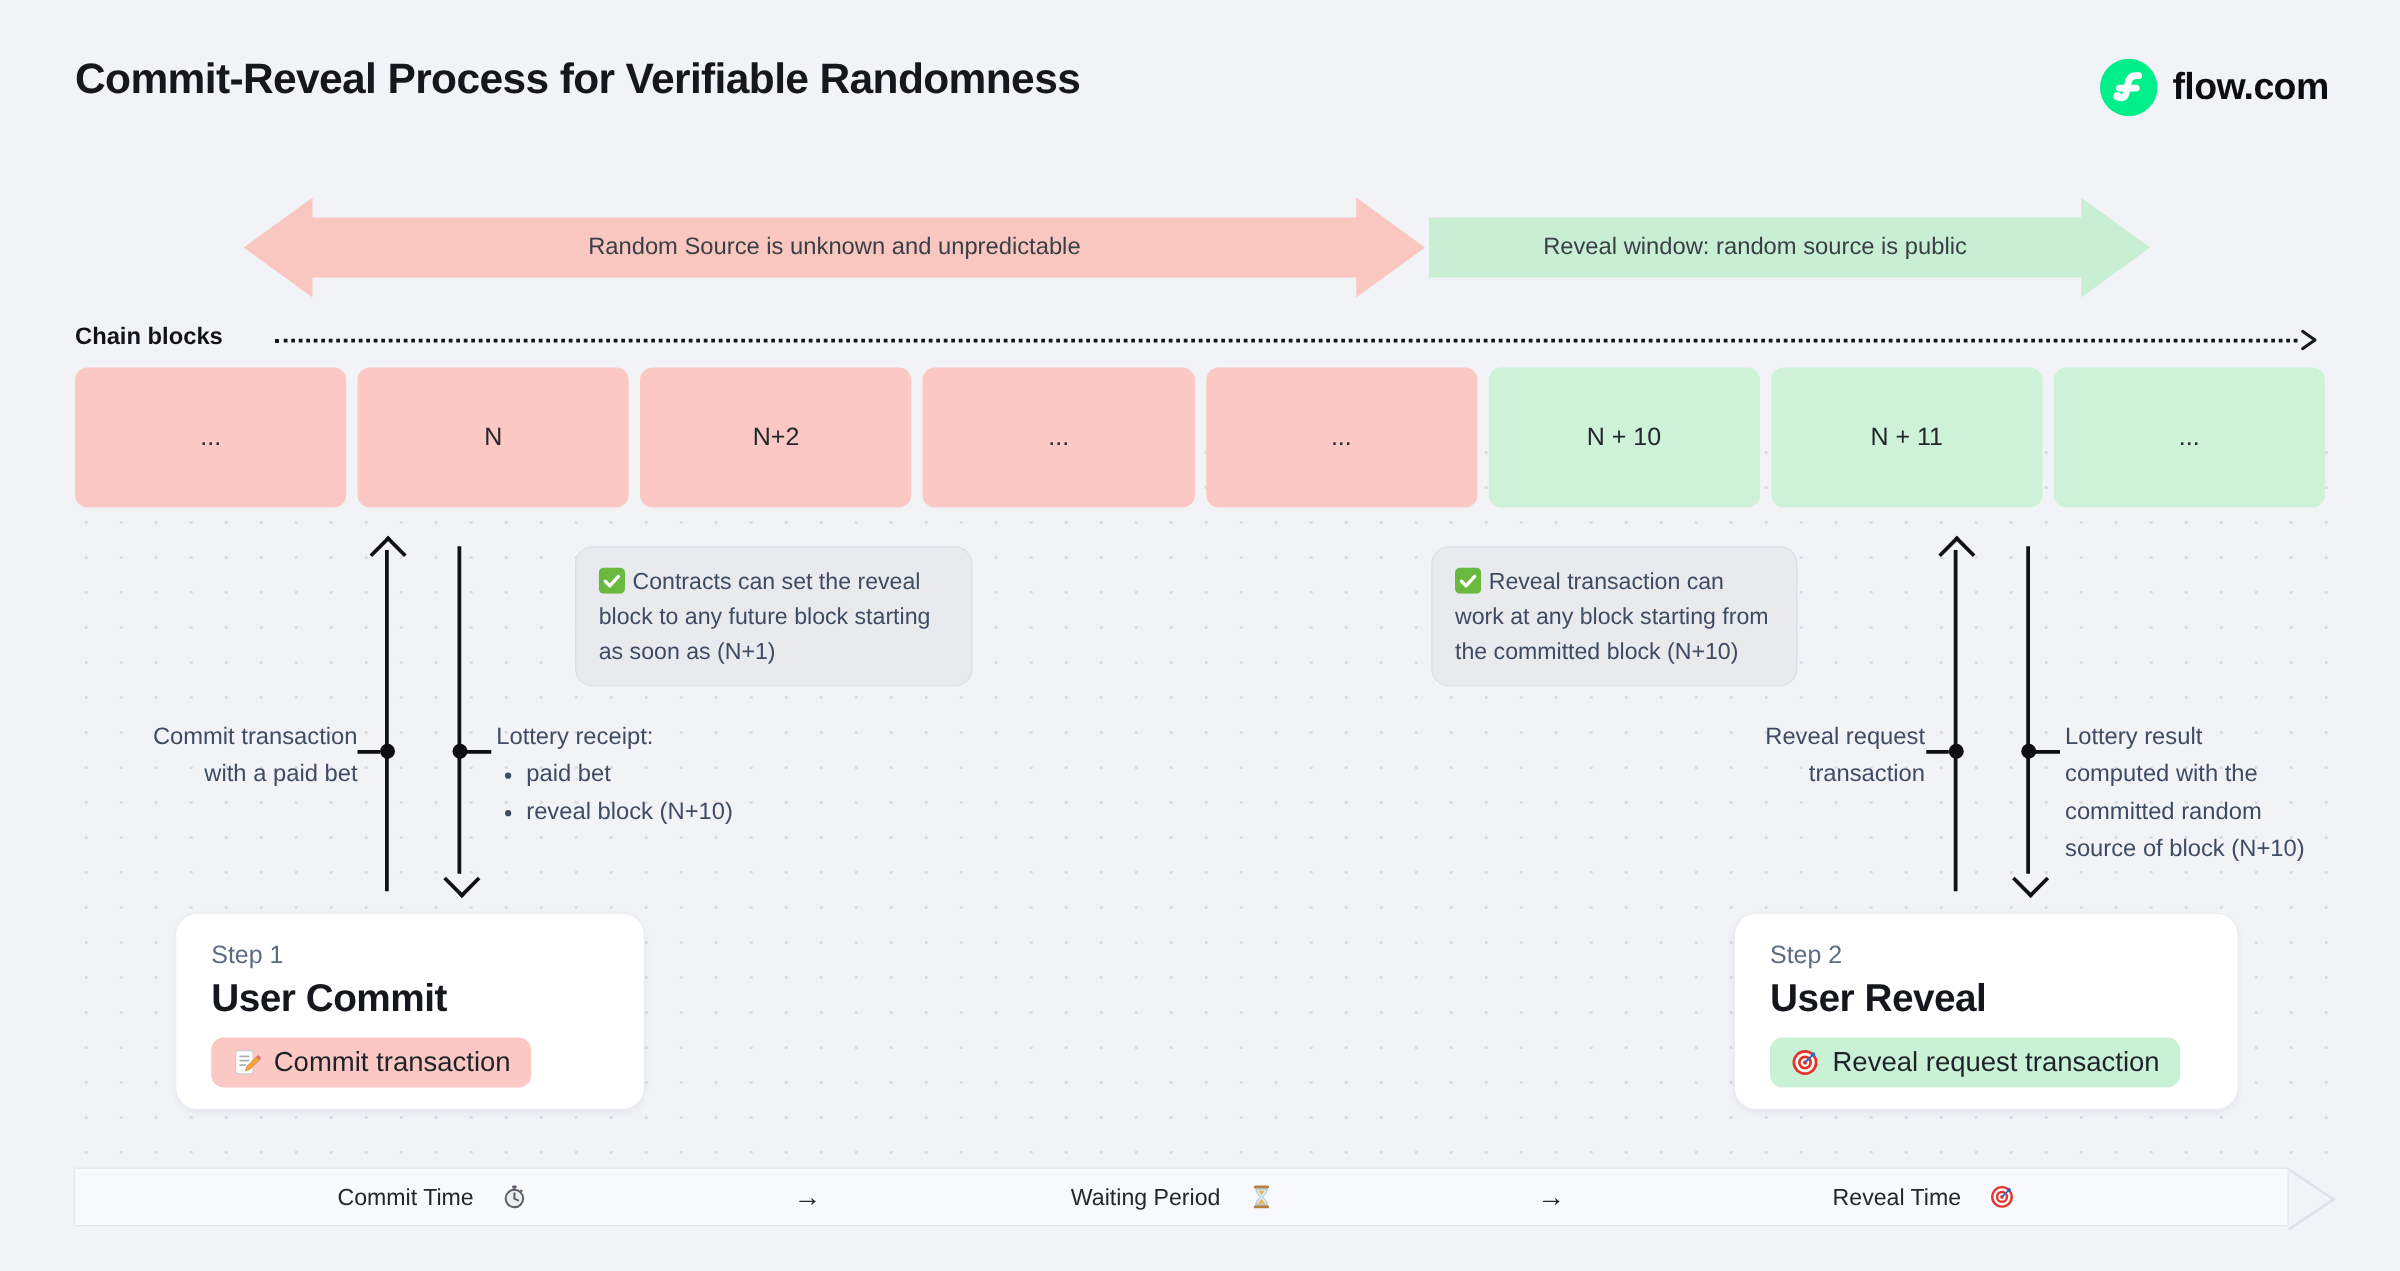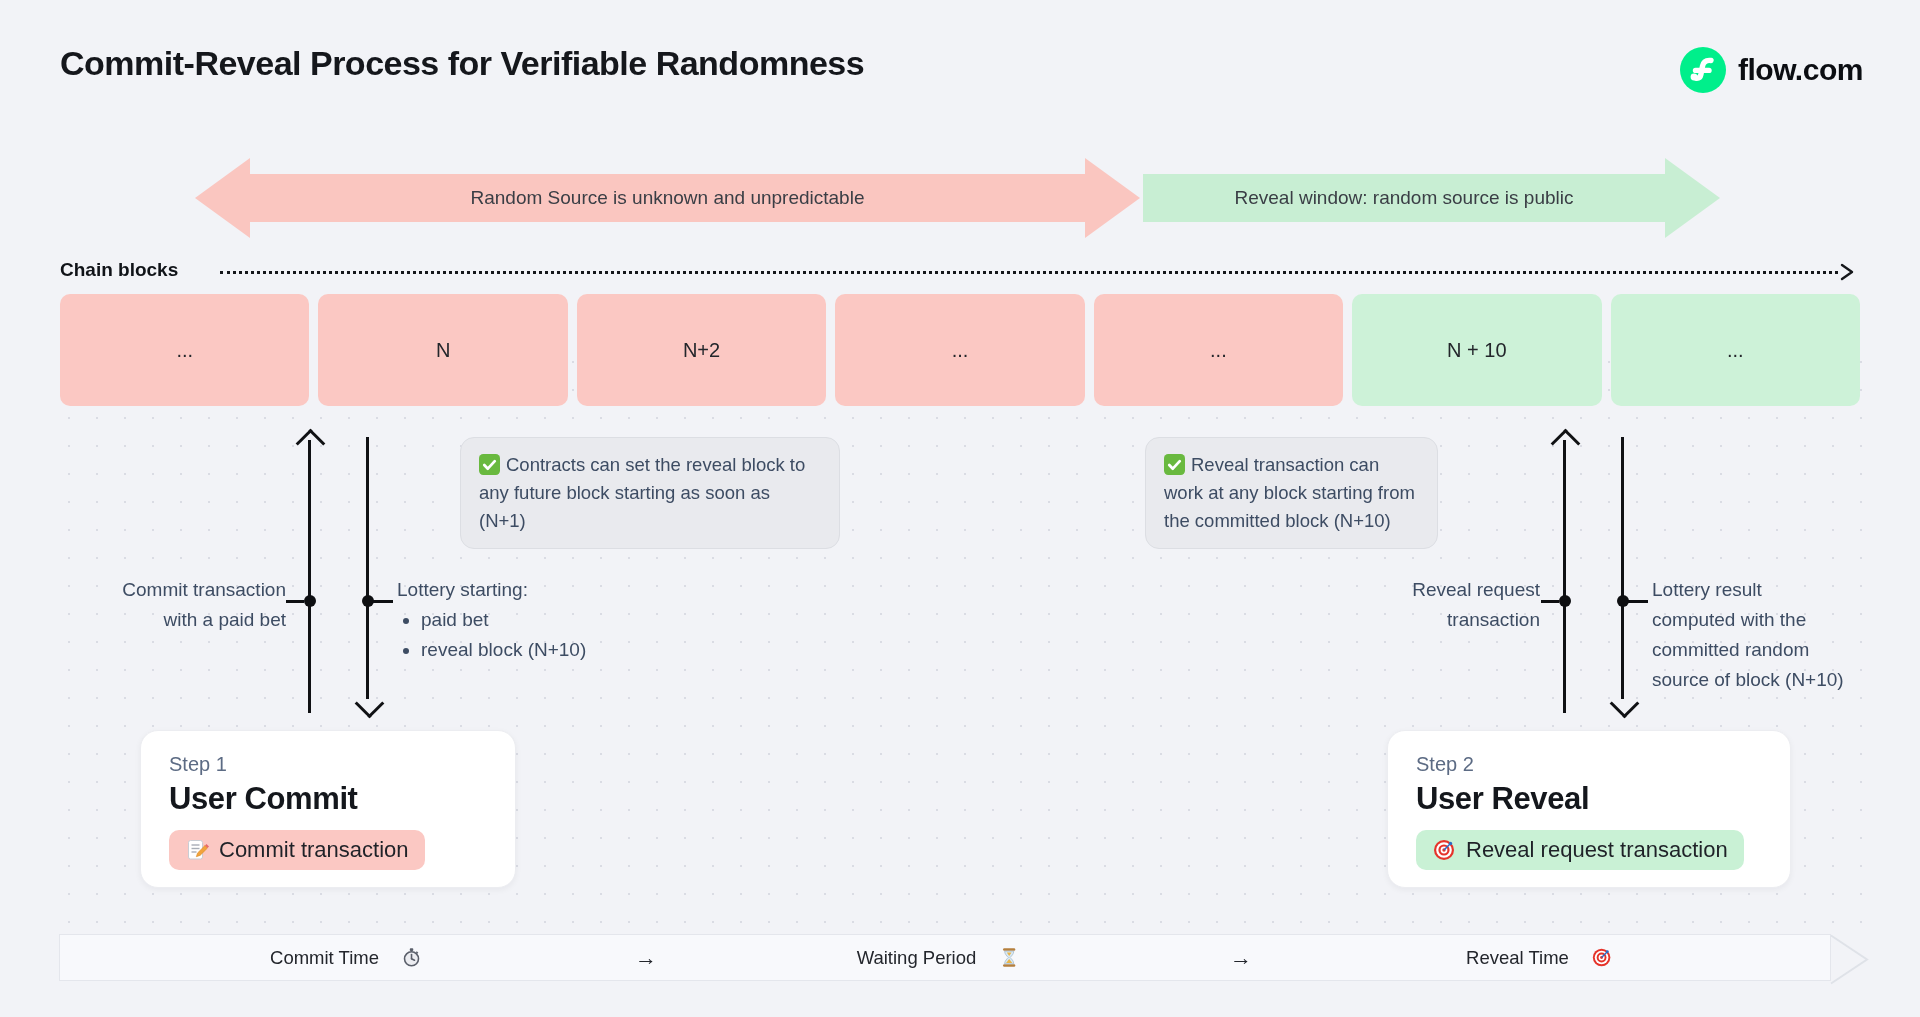--- a/index.html
+++ b/index.html
@@ -49,21 +49,21 @@
   .vline{width:3px;background:#101114;z-index:2;}
   .chev{width:18px;height:18px;z-index:2;}
   .chev-up{border-left:3px solid #101114;border-top:3px solid #101114;transform:rotate(45deg);}
   .chev-down{border-left:3px solid #101114;border-top:3px solid #101114;transform:rotate(225deg);}
   .node-dot{width:12px;height:12px;border-radius:50%;background:#0E0F12;z-index:3;}
   .stub{height:3px;background:#0E0F12;z-index:2;}
 
   
   .note{background:#E9EAEE;border:1px solid #DCDEE3;border-radius:14px;
         padding:13px 18px;font-size:18.5px;line-height:28px;color:#3D4C63;z-index:2;box-sizing:border-box;}
-  .note-commit{left:460px;top:437px;width:380px;}
+  .note-commit{left:460px;top:437px;width:318px;}
   .note-reveal{left:1145px;top:437px;width:293px;}
   .check{display:inline-block;vertical-align:-4px;margin-right:6px;}
 
   
   .ann{font-size:19px;line-height:30px;color:#3D4C63;z-index:2;}
   .ann-right{text-align:right;}
   .ann ul{margin:0;padding:0 0 0 24px;}
   .ann li{margin:0;}
 
   
@@ -120,20 +120,21 @@
       <path d="M4 2l10 7-10 7" stroke="#15171B" stroke-width="2.4" fill="none" stroke-linecap="round" stroke-linejoin="round"></path>
     </svg>
 </span>
 <div class="abs blocks">
   <div class="block commit">...</div>
   <div class="block commit">N</div>
   <div class="block commit">N+2</div>
   <div class="block commit">...</div>
   <div class="block commit">...</div>
   <div class="block reveal">N + 10</div>
+  <div class="block reveal">N + 11</div>
   <div class="block reveal">...</div>
 </div>
 
 <span class="abs chev chev-up" style="left:300px;top:433px;"></span>
 <div class="abs vline" style="left:308px;top:440px;height:273px;"></div>
 <div class="abs vline" style="left:366px;top:437px;height:262px;"></div>
 <span class="abs chev chev-down" style="left:359px;top:693px;"></span>
 <div class="abs node-dot" style="left:303.5px;top:595px;"></div>
 <div class="abs node-dot" style="left:361.5px;top:595px;"></div>
 <div class="abs stub" style="left:286px;top:599.5px;width:18px;"></div>
@@ -163,21 +164,21 @@
         <path d="M5 10.5l3.4 3.5L15 6.8" stroke="#FFFFFF" stroke-width="2.6" fill="none" stroke-linecap="round" stroke-linejoin="round"></path>
       </svg>
   </span><span>Reveal transaction can work at any block starting from the committed block (N+10)</span>
 </div>
 
 <div class="abs ann ann-right" style="right:1634px;top:575px;">
   <div>Commit transaction</div>
   <div>with a paid bet</div>
 </div>
 <div class="abs ann" style="left:397px;top:575px;">
-  <div>Lottery starting:</div>
+  <div>Lottery receipt:</div>
   <ul>
     <li>paid bet</li>
     <li>reveal block (N+10)</li>
   </ul>
 </div>
 <div class="abs ann ann-right" style="right:380px;top:575px;">
   <div>Reveal request</div>
   <div>transaction</div>
 </div>
 <div class="abs ann" style="left:1652px;top:575px;">

